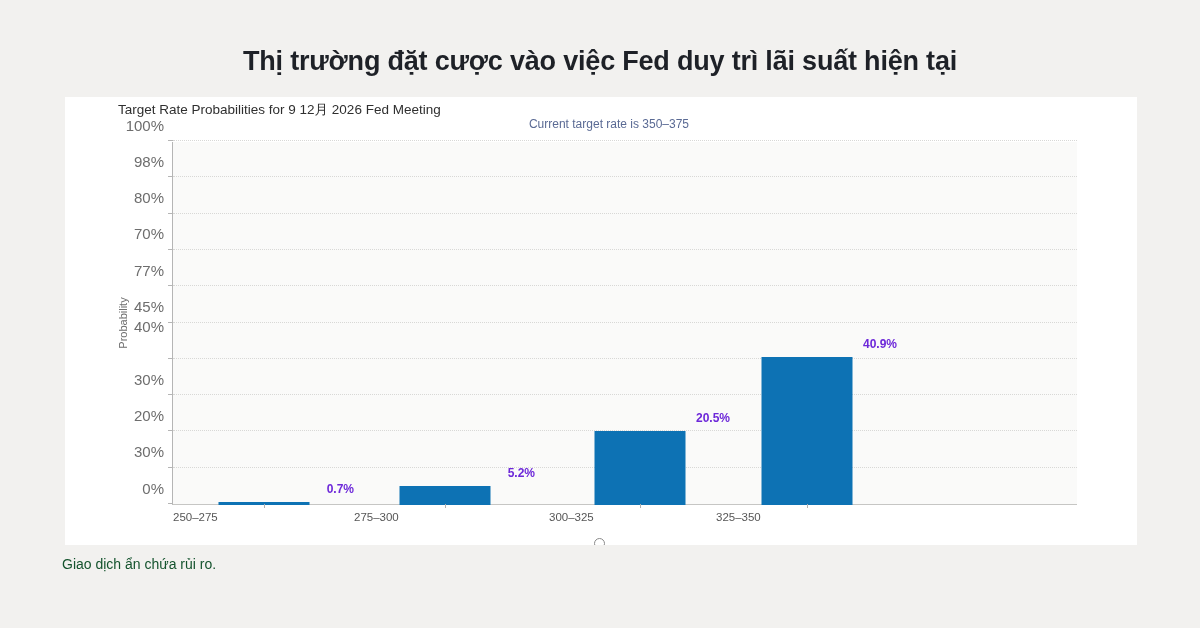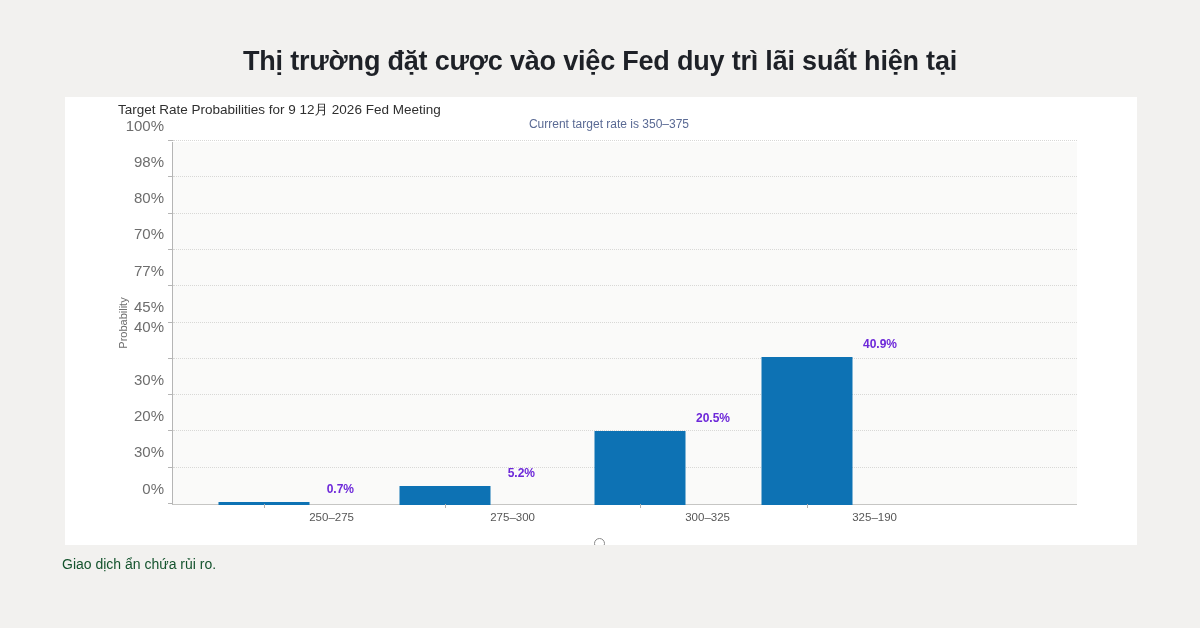--- a/index.html
+++ b/index.html
@@ -91,21 +91,21 @@
     left: 0; width: 100%;
     text-align: right;
     font-size: 12px;
     color: #6d28d9;
     font-weight: bold;
   }
   .xcat-label {
     position: absolute;
     left: 0; width: 100%;
     top: calc(100% + 7px);
-    text-align: right;
+    text-align: left;
     font-size: 11.5px;
     color: #565656;
   }
   .xtick-mark {
     position: absolute;
     top: 100%;
     left: 50%;
     width: 1px; height: 4px;
     background: #b0b0b0;
   }
@@ -204,21 +204,21 @@
       </div>
       <div class="bar-col" style="left: 376px; width: 181px; height: 363px;">
         <div class="bar" style="height: 74.415px; background: rgb(13, 114, 180);"></div>
         <div class="bar-value" style="bottom: 79.415px;">20.5%</div>
         <div class="xcat-label">300–325</div>
         <div class="xtick-mark"></div>
       </div>
       <div class="bar-col" style="left: 543px; width: 181px; height: 363px;">
         <div class="bar" style="height: 148.467px; background: rgb(13, 114, 180);"></div>
         <div class="bar-value" style="bottom: 153.467px;">40.9%</div>
-        <div class="xcat-label">325–190</div>
+        <div class="xcat-label">325–350</div>
         <div class="xtick-mark"></div>
       </div>
     </div>
 
   <div class="cropped-mark"></div>
 </div>
 
 <div class="disclaimer">Giao dịch ẩn chứa rủi ro.</div>
 
 </body></html>

